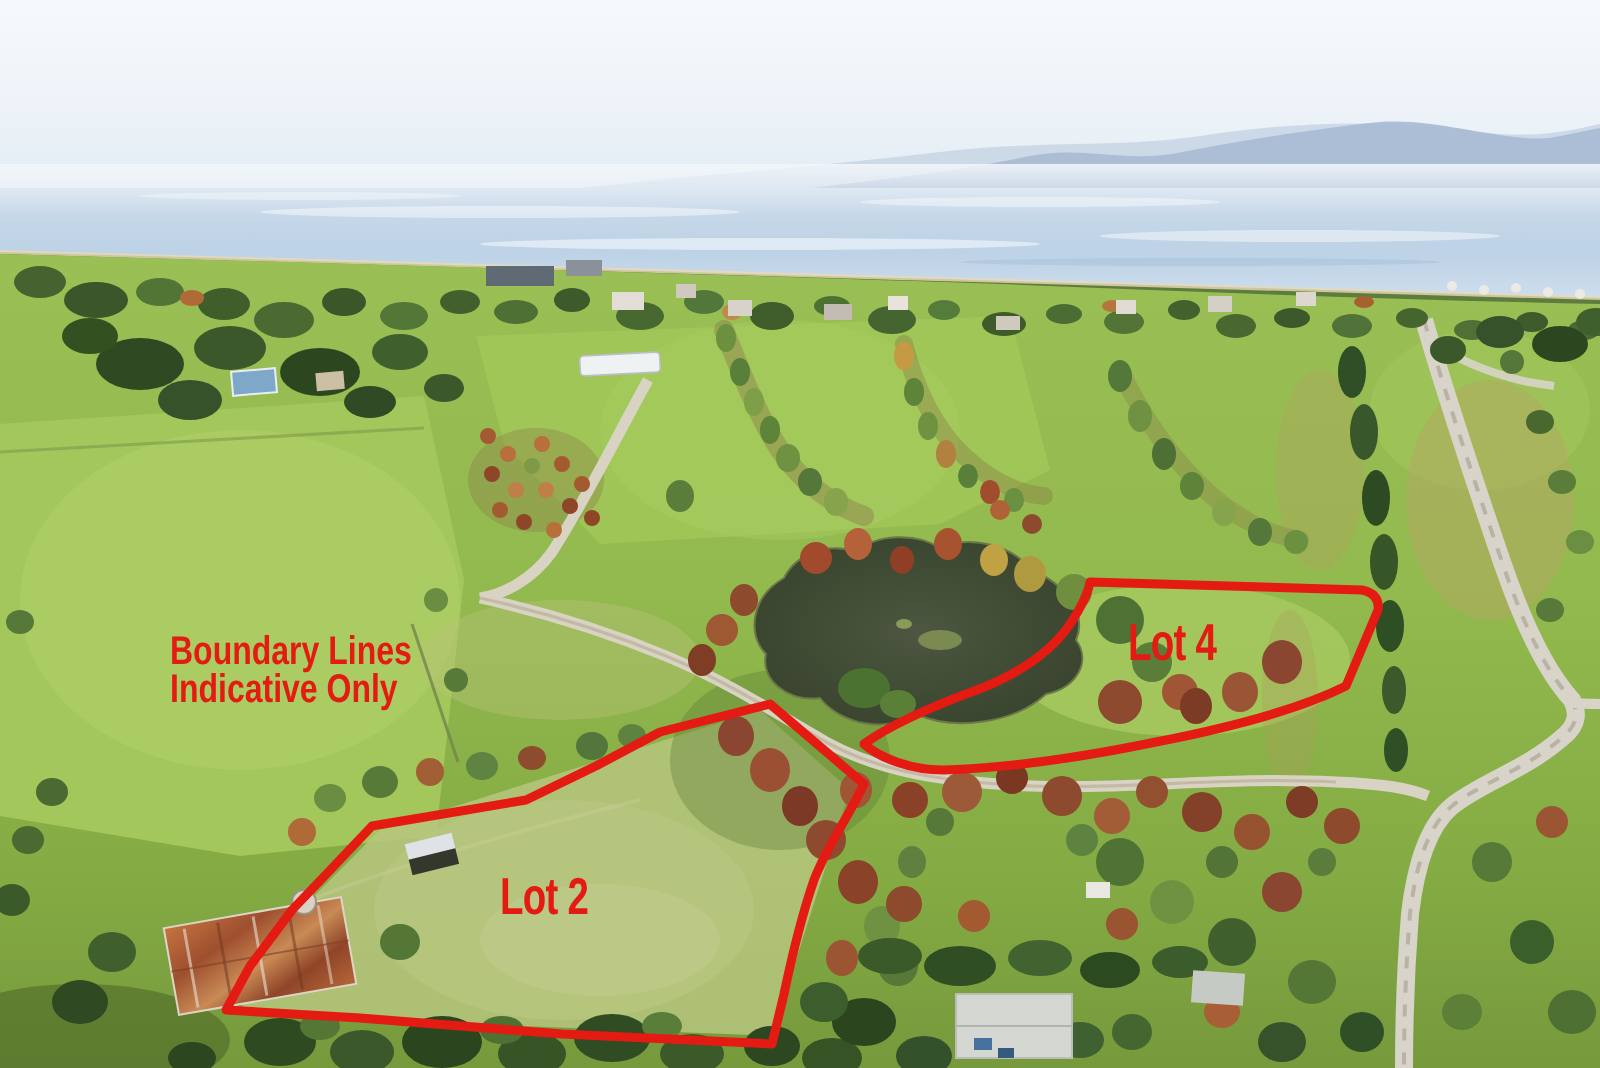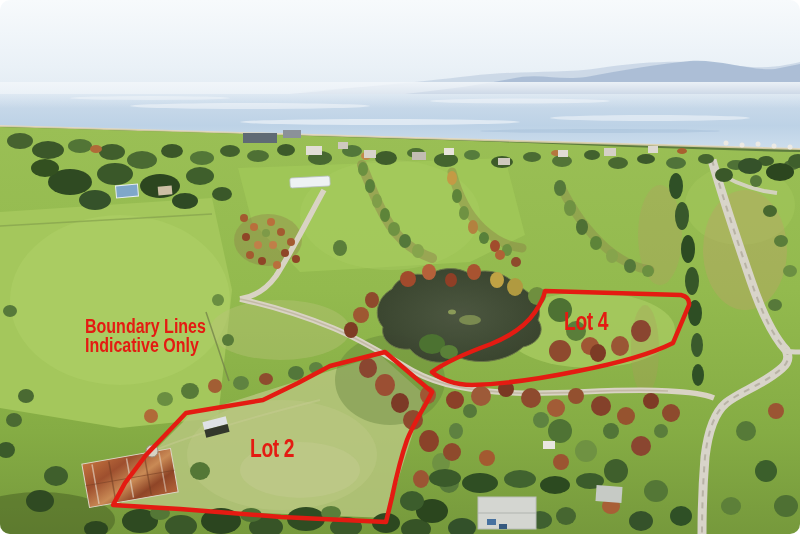--- a/index.html
+++ b/index.html
@@ -1,19 +1,18 @@
 <!DOCTYPE html>
 <html><head>
 <meta charset="utf-8">
 <style>
   html,body{margin:0;padding:0;background:#ffffff;}
   .photo-frame{
     position:relative;width:800px;height:534px;overflow:hidden;background:#fff;
     font-family:"Liberation Sans",sans-serif;
-    border-radius:10px;
   }
   .photo-frame svg{position:absolute;left:0;top:0;}
   .anno{
     position:absolute;color:#e41b12;font-weight:700;
     transform-origin:left top;white-space:nowrap;user-select:none;
   }
   .lot-label{font-size:26px;letter-spacing:-.5px;transform:scaleX(.74);}
   .disclaimer{font-size:20px;line-height:18.5px;transform:scaleX(.8);}
 </style>
 </head>

